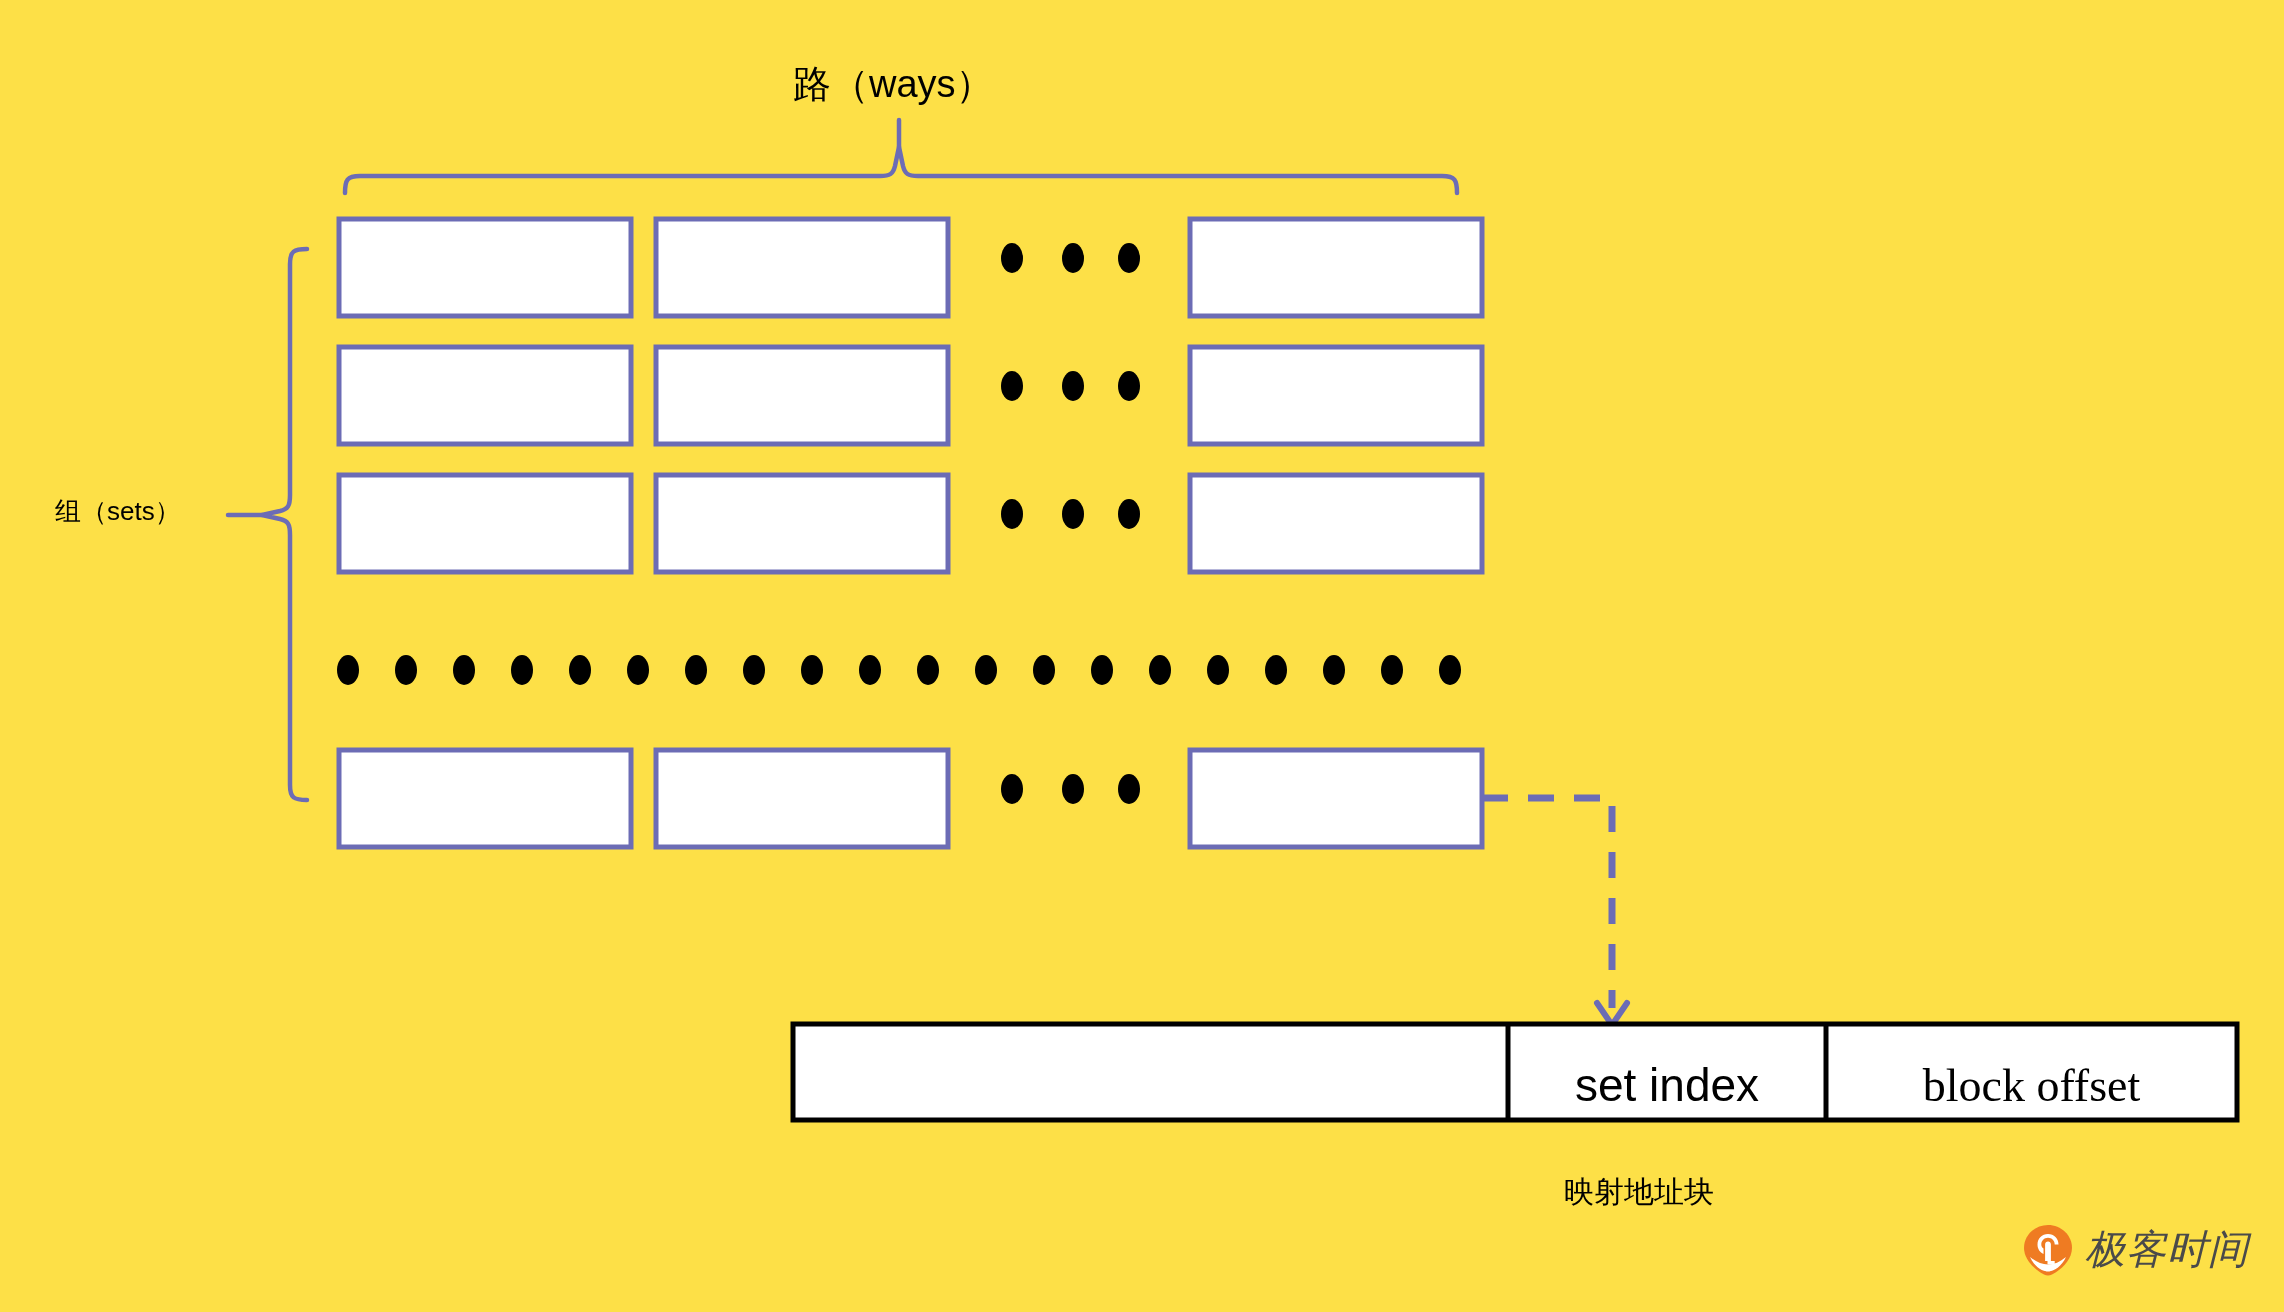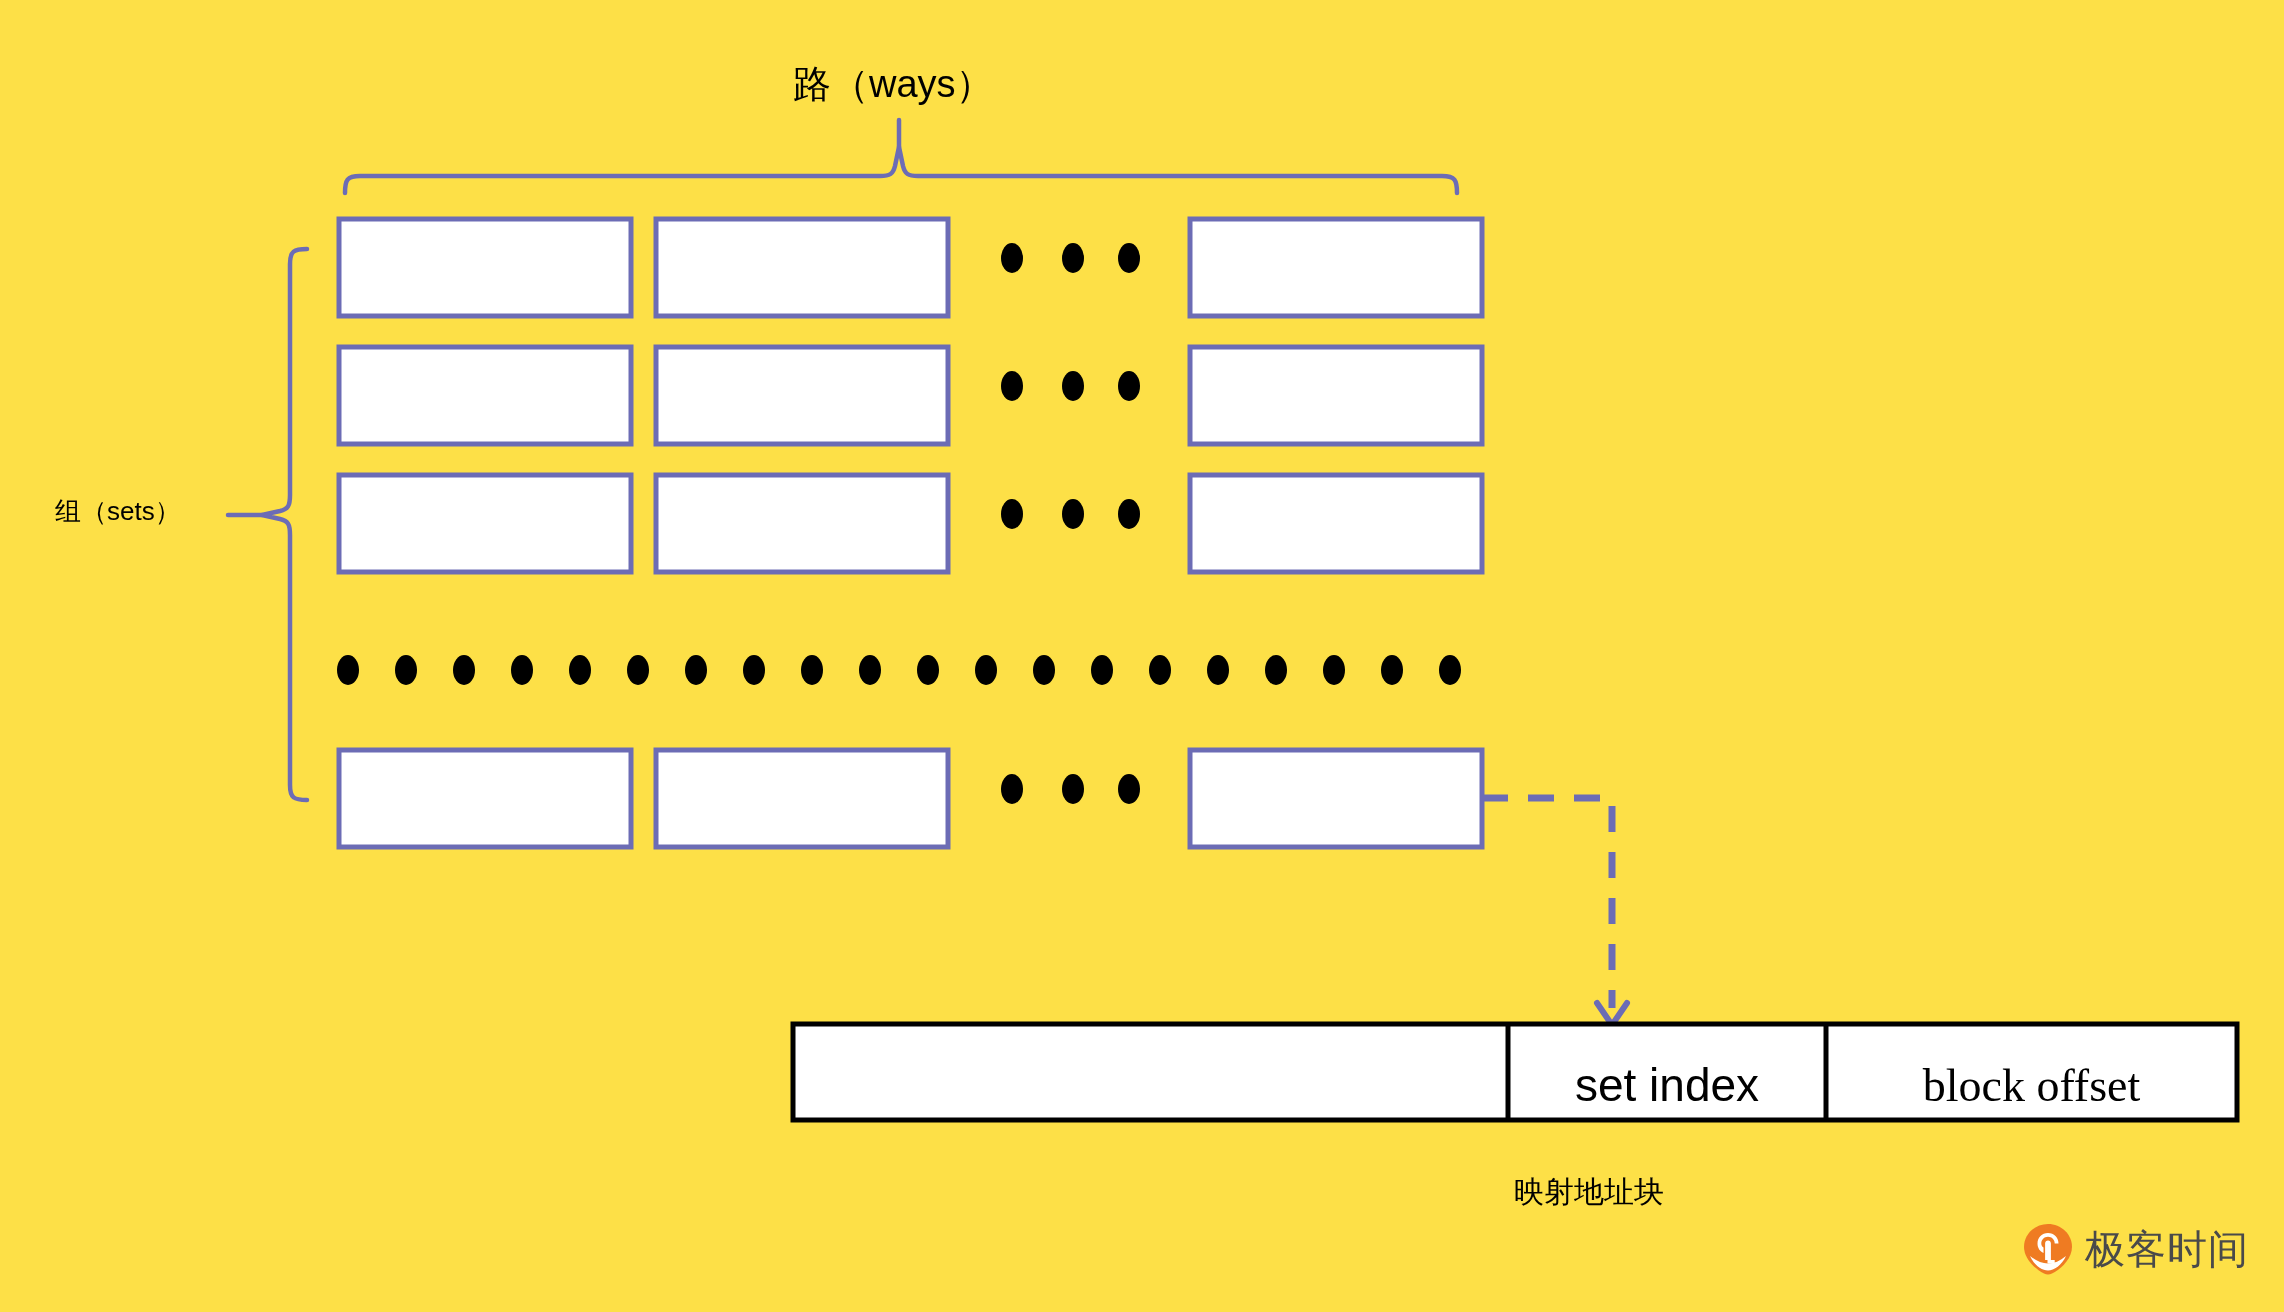--- a/index.html
+++ b/index.html
@@ -39,21 +39,21 @@
   }
   #sets-label {
     left: 55px;
     top: 498px;
     font-size: 26px;
   }
   #addr-caption {
     left: 1514px;
     top: 1177px;
     width: 200px;
-    text-align: left;
+    text-align: right;
     font-size: 30px;
   }
   .seg-label {
     position: absolute;
     top: 1055px;
     height: 60px;
     display: flex;
     align-items: center;
     justify-content: center;
     font-size: 46px;
@@ -62,21 +62,23 @@
   }
   #seg-tag   { left: 793px;  width: 715px; }
   #seg-index { left: 1508px; width: 318px; }
   #seg-block { left: 1826px; width: 411px; font-family: Liberation Serif, serif; }
 
   #watermark {
     position: absolute;
     left: 2021px;
     top: 1222px;
     display: flex;
+    align-items: center;
     gap: 10px;
+    font-style: italic;
   }
   #watermark .mark-text {
     font-size: 40px;
     color: #4a4a4a;
     letter-spacing: 1px;
     white-space: nowrap;
   }
 </style>
 </head>
 <body>

